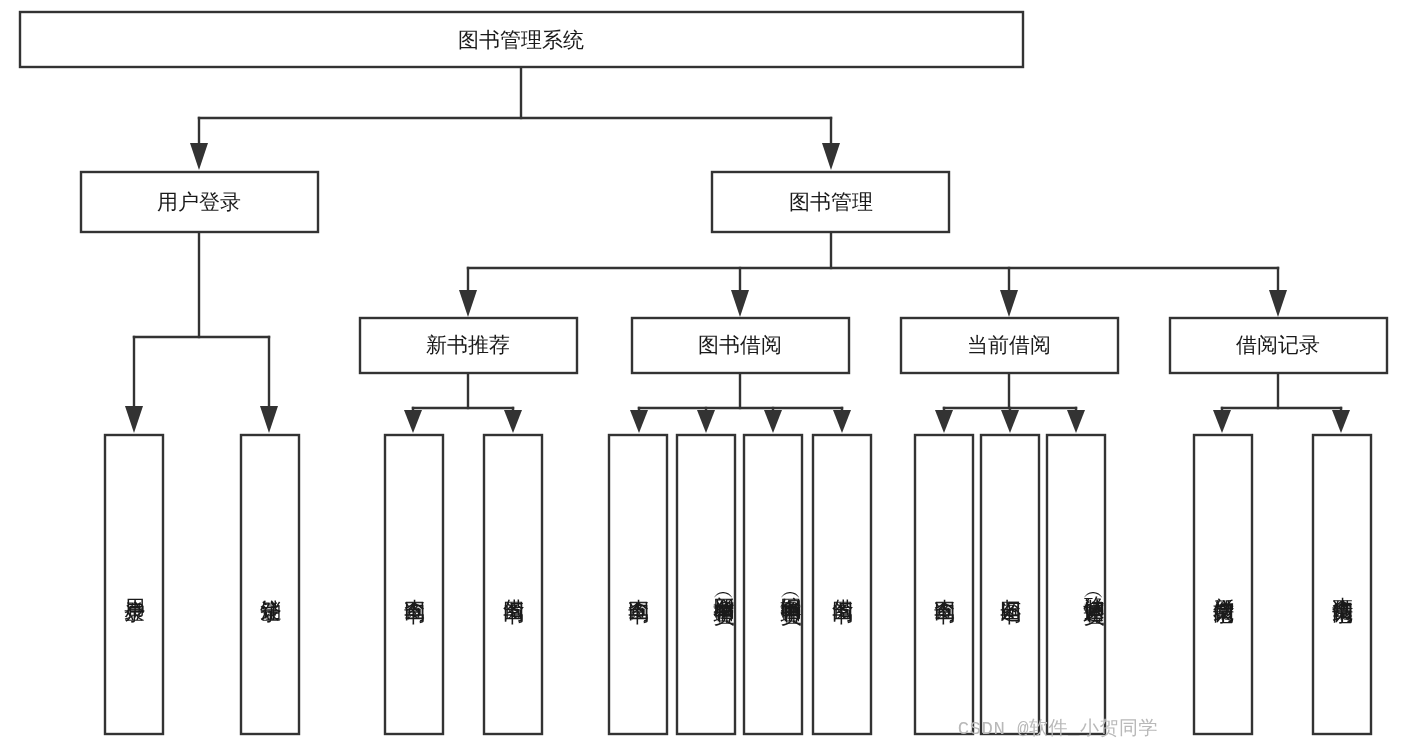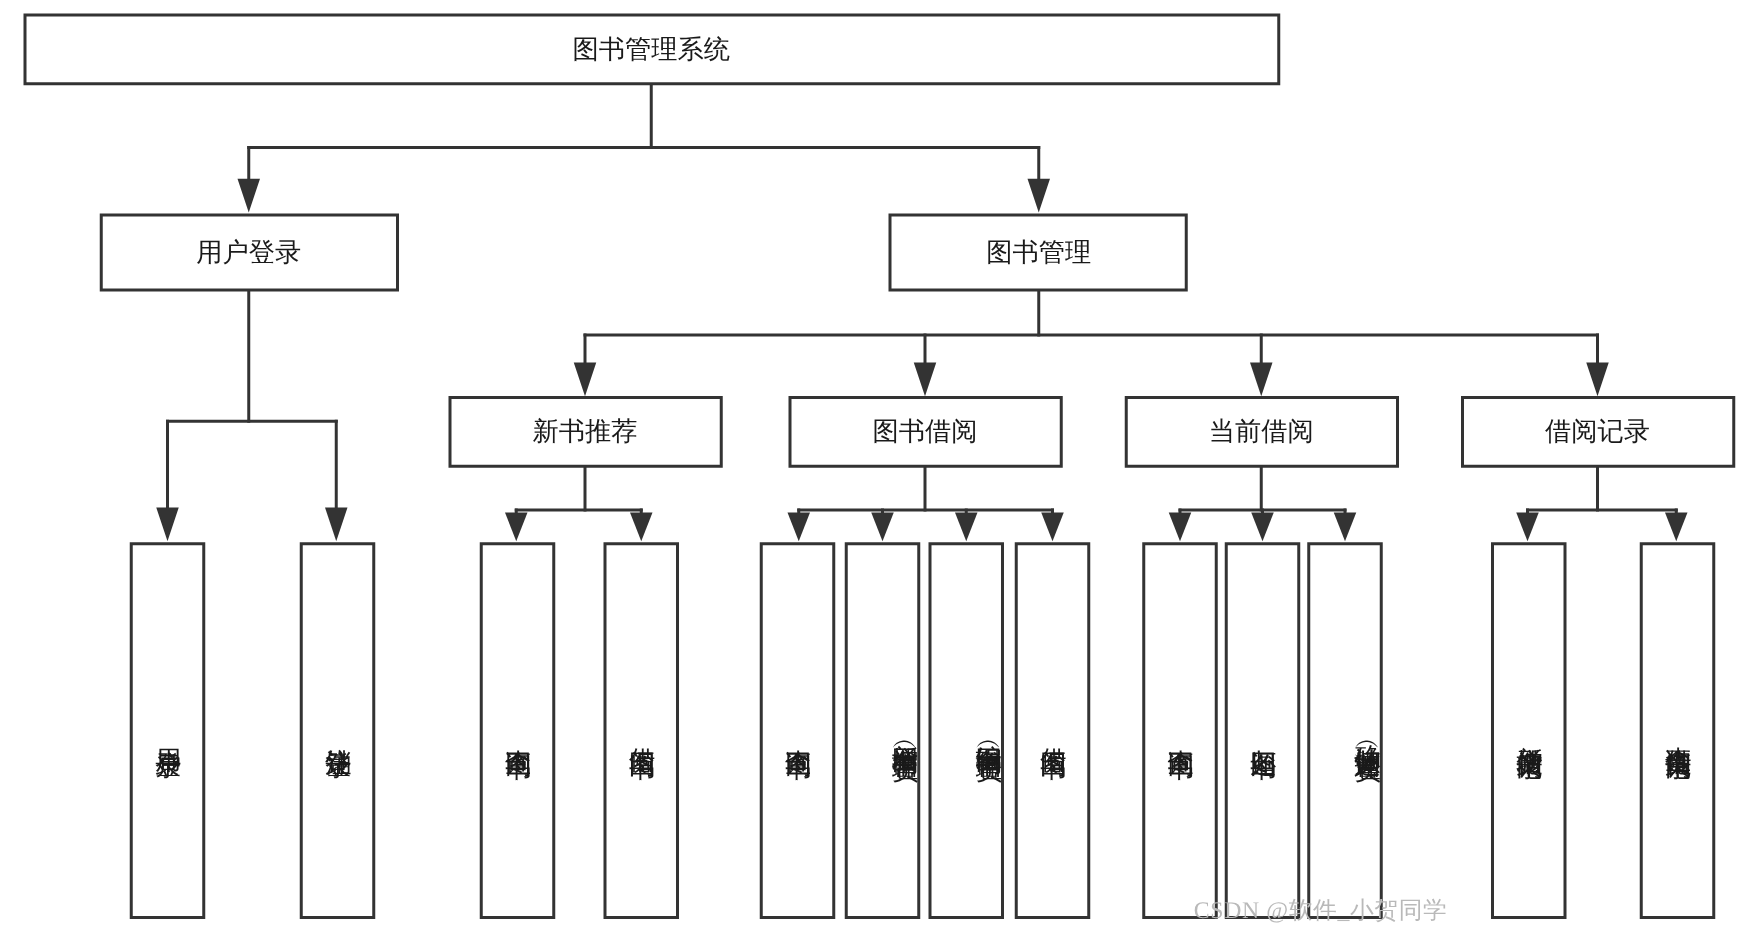--- a/index.html
+++ b/index.html
@@ -62,21 +62,21 @@
     font-family: "DejaVu Sans", "Liberation Sans", sans-serif;
     pointer-events: none;
   }
   .watermark {
     position: absolute;
     right: 8px;
     bottom: 6px;
     color: #b9b9b9;
     font-size: 19px;
     letter-spacing: 0.5px;
-    font-family: Liberation Serif, serif;
+    font-family: Liberation Mono, monospace;
     white-space: nowrap;
   }
 </style>
 </head>
 <body>
 
 <div id="diagram-root">
 
   <svg class="flow" viewBox="0 0 1405 747">
 

